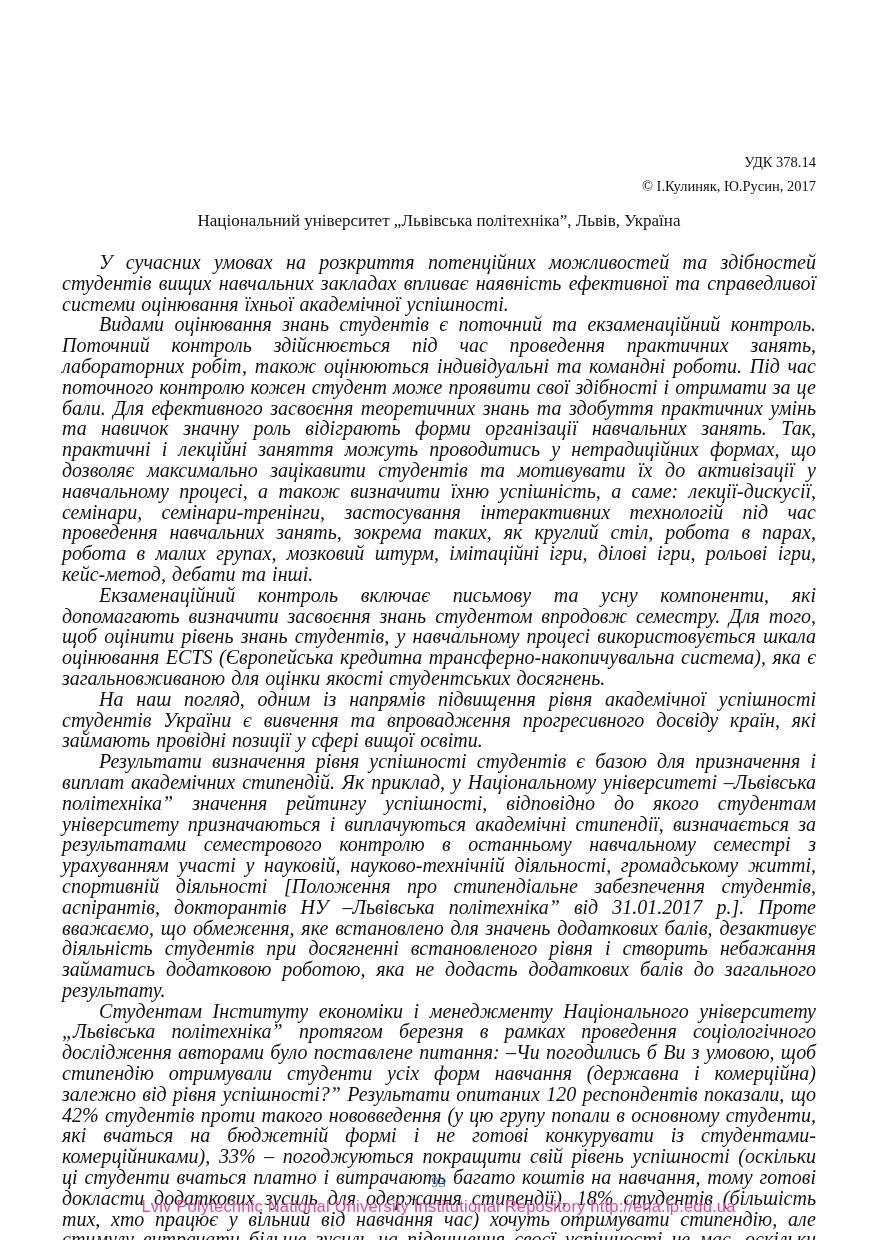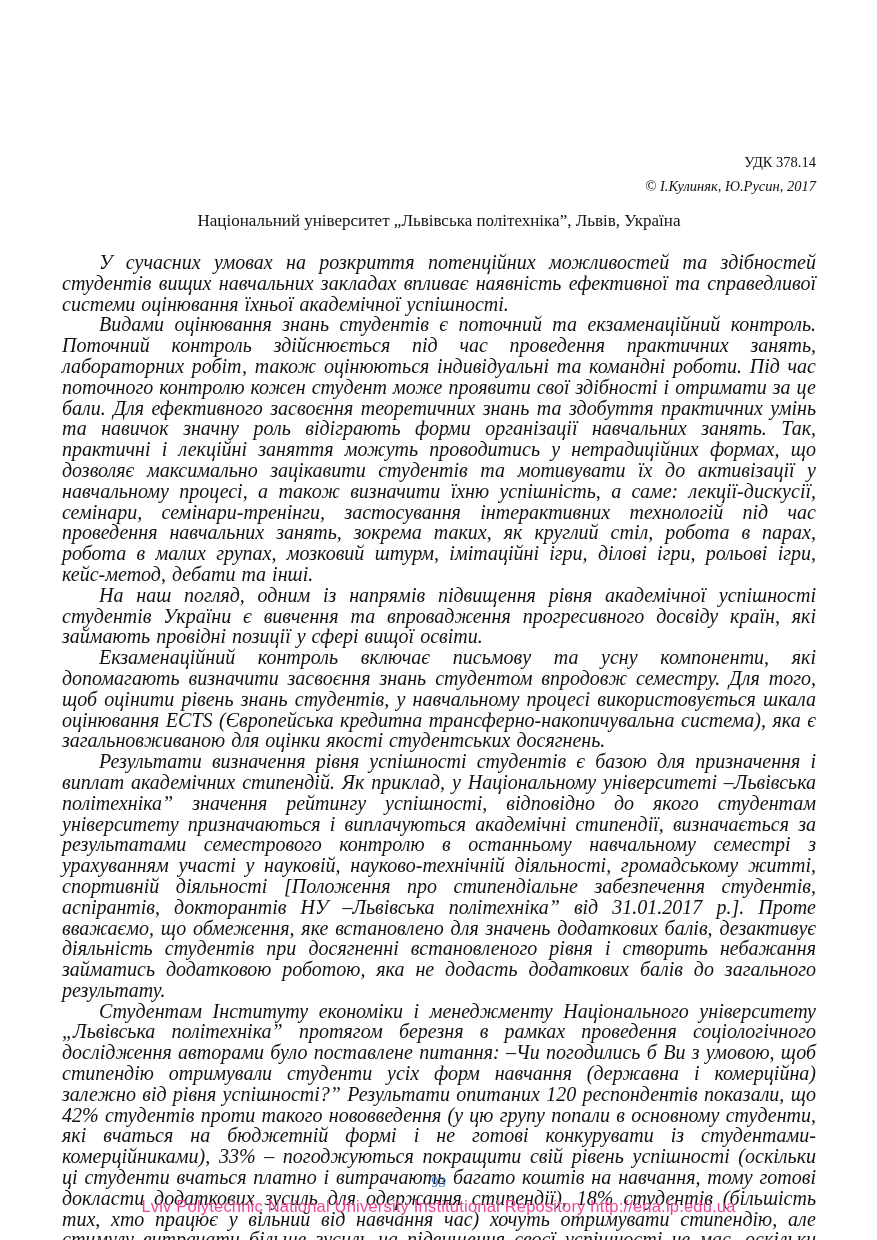--- a/index.html
+++ b/index.html
@@ -30,21 +30,20 @@
     margin-top: 17px;
     text-align: center;
     font-weight: bold;
     font-size: 15.8px;
     line-height: 19px;
     letter-spacing: 0.2px;
   }
   .authors {
     margin-top: 6px;
     text-align: right;
-    font-style: italic;
     font-size: 14.5px;
     line-height: 18px;
   }
   .affiliation {
     margin-top: 17px;
     text-align: center;
     font-size: 17px;
     line-height: 18px;
   }
   .article-body {
@@ -88,22 +87,22 @@
     <div class="udc">УДК 378.14</div>
 
 
     <div class="authors">© І.Кулиняк, Ю.Русин, 2017</div>
 
     <div class="affiliation">Національний університет „Львівська політехніка”, Львів, Україна</div>
 
     <div class="article-body">
         <p>У сучасних умовах на розкриття потенційних можливостей та здібностей студентів вищих навчальних закладах впливає наявність ефективної та справедливої системи оцінювання їхньої академічної успішності.</p>
         <p>Видами оцінювання знань студентів є поточний та екзаменаційний контроль. Поточний контроль здійснюється під час проведення практичних занять, лабораторних робіт, також оцінюються індивідуальні та командні роботи. Під час поточного контролю кожен студент може проявити свої здібності і отримати за це бали. Для ефективного засвоєння теоретичних знань та здобуття практичних умінь та навичок значну роль відіграють форми організації навчальних занять. Так, практичні і лекційні заняття можуть проводитись у нетрадиційних формах, що дозволяє максимально зацікавити студентів та мотивувати їх до активізації у навчальному процесі, а також визначити їхню успішність, а саме: лекції-дискусії, семінари, семінари-тренінги, застосування інтерактивних технологій під час проведення навчальних занять, зокрема таких, як круглий стіл, робота в парах, робота в малих групах, мозковий штурм, імітаційні ігри, ділові ігри, рольові ігри, кейс-метод, дебати та інші.</p>
+        <p>Екзаменаційний контроль включає письмову та усну компоненти, які допомагають визначити засвоєння знань студентом впродовж семестру. Для того, щоб оцінити рівень знань студентів, у навчальному процесі використовується шкала оцінювання ECTS (Європейська кредитна трансферно-накопичувальна система), яка є загальновживаною для оцінки якості студентських досягнень.</p>
         <p>На наш погляд, одним із напрямів підвищення рівня академічної успішності студентів України є вивчення та впровадження прогресивного досвіду країн, які займають провідні позиції у сфері вищої освіти.</p>
-        <p>Екзаменаційний контроль включає письмову та усну компоненти, які допомагають визначити засвоєння знань студентом впродовж семестру. Для того, щоб оцінити рівень знань студентів, у навчальному процесі використовується шкала оцінювання ECTS (Європейська кредитна трансферно-накопичувальна система), яка є загальновживаною для оцінки якості студентських досягнень.</p>
         <p>Результати визначення рівня успішності студентів є базою для призначення і виплат академічних стипендій. Як приклад, у Національному університеті –Львівська політехніка” значення рейтингу успішності, відповідно до якого студентам університету призначаються і виплачуються академічні стипендії, визначається за результатами семестрового контролю в останньому навчальному семестрі з урахуванням участі у науковій, науково-технічній діяльності, громадському житті, спортивній діяльності [Положення про стипендіальне забезпечення студентів, аспірантів, докторантів НУ –Львівська політехніка” від 31.01.2017 р.]. Проте вважаємо, що обмеження, яке встановлено для значень додаткових балів, дезактивує діяльність студентів при досягненні встановленого рівня і створить небажання займатись додатковою роботою, яка не додасть додаткових балів до загального результату.</p>
         <p>Студентам Інституту економіки і менеджменту Національного університету „Львівська політехніка” протягом березня в рамках проведення соціологічного дослідження авторами було поставлене питання: –Чи погодились б Ви з умовою, щоб стипендію отримували студенти усіх форм навчання (державна і комерційна) залежно від рівня успішності?” Результати опитаних 120 респондентів показали, що 42% студентів проти такого нововведення (у цю групу попали в основному студенти, які вчаться на бюджетній формі і не готові конкурувати із студентами-комерційниками), 33% – погоджуються покращити свій рівень успішності (оскільки ці студенти вчаться платно і витрачають багато коштів на навчання, тому готові докласти додаткових зусиль для одержання стипендії), 18% студентів (більшість тих, хто працює у вільний від навчання час) хочуть отримувати стипендію, але стимулу витрачати більше зусиль на підвищення своєї успішності не має, оскільки стипендія надто низька для прожиткового мінімуму, 7% – нейтрально віднеслися до пропозиції. Базуючись на результатах опитування, пропонуємо кожного року оцінювати успішність студентів усіх форм навчання і призначати стипендію не лише студентам, які навчаються на бюджетній формі, а й тим, що навчаються на комерційній. Це не тільки збільшить конкуренцію серед студентів, а й покращить успішність та бажання вчитися студентів-комерційників. Дане нововведення буде мотивацією для креативних та інтелектуально розвинених студентів.</p>
       </div>
   </div>
 
   <div class="page-number">93</div>
 
   <div class="watermark">Lviv Polytechnic National University Institutional Repository http://ena.lp.edu.ua</div>
 </div>
 

